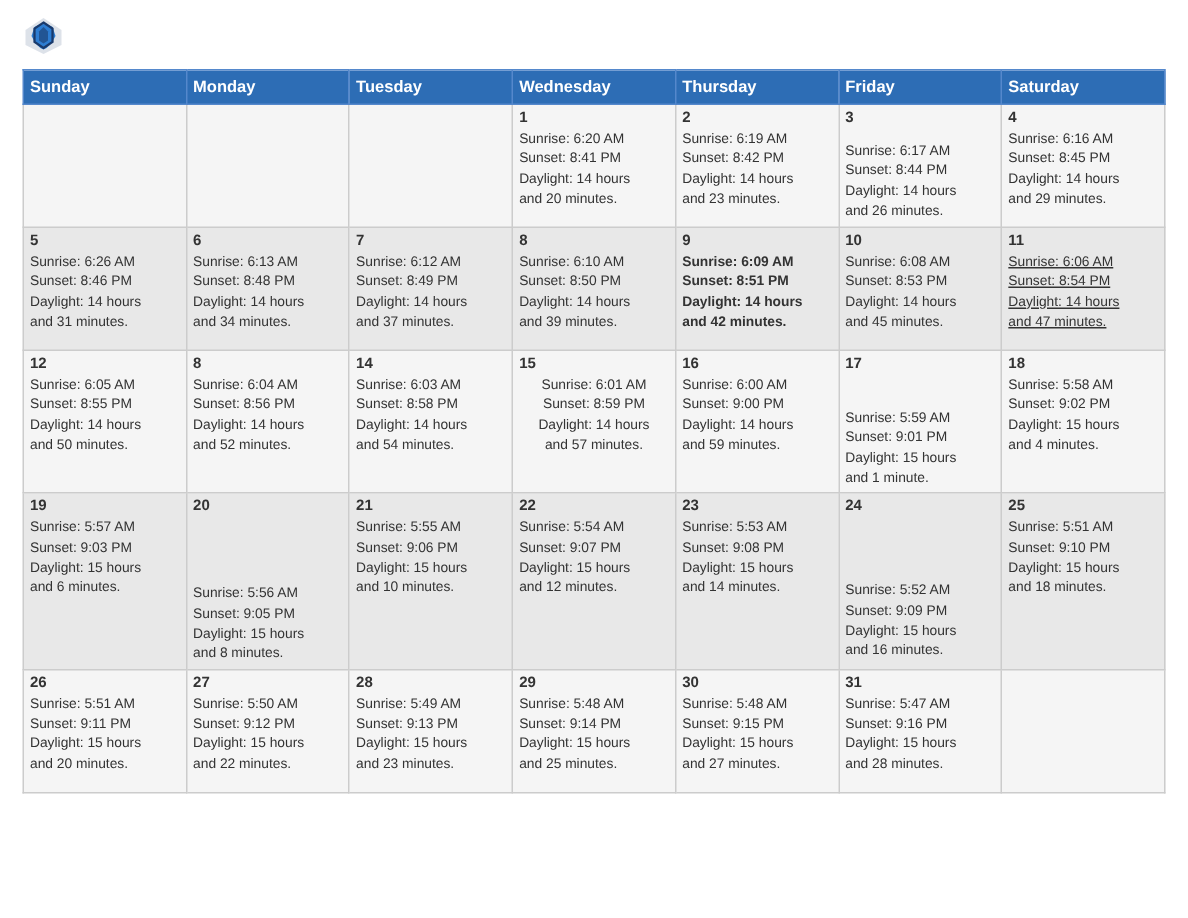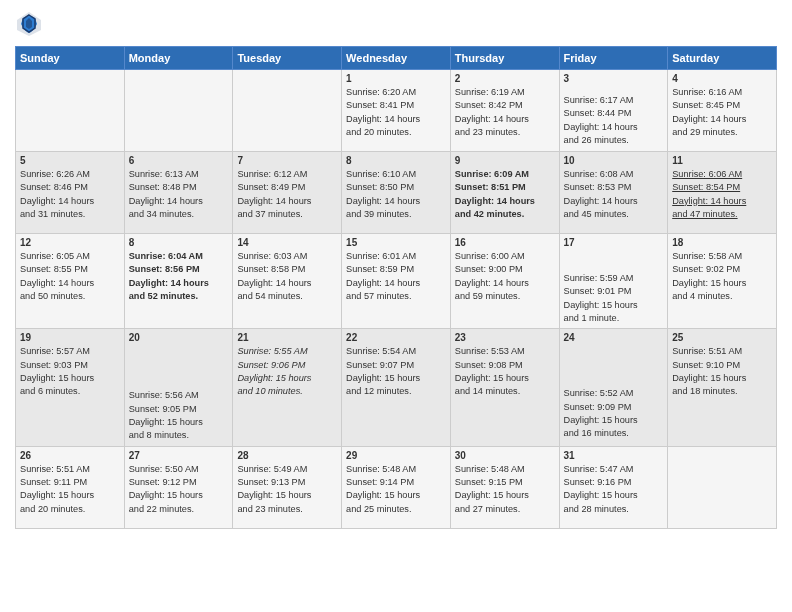--- a/index.html
+++ b/index.html
@@ -209,35 +209,35 @@
         <tr>
           <td>
             <span class="day-num">12</span>
             <div class="day-info" style="white-space: pre-line;">Sunrise: 6:05 AM
 Sunset: 8:55 PM
 Daylight: 14 hours
 and 50 minutes.</div>
           </td>
           <td>
             <span class="day-num">8</span>
-            <div class="day-info" style="white-space: pre-line; font-weight: bold;">Sunrise: 6:04 AM
+            <div class="day-info" style="white-space: pre-line;">Sunrise: 6:04 AM
 Sunset: 8:56 PM
 Daylight: 14 hours
 and 52 minutes.</div>
           </td>
           <td>
             <span class="day-num">14</span>
             <div class="day-info" style="white-space: pre-line;">Sunrise: 6:03 AM
 Sunset: 8:58 PM
 Daylight: 14 hours
 and 54 minutes.</div>
           </td>
           <td>
             <span class="day-num">15</span>
-            <div class="day-info" style="white-space: pre-line;">Sunrise: 6:01 AM
+            <div class="day-info" style="white-space: pre-line; text-align: center;">Sunrise: 6:01 AM
 Sunset: 8:59 PM
 Daylight: 14 hours
 and 57 minutes.</div>
           </td>
           <td>
             <span class="day-num">16</span>
             <div class="day-info" style="white-space: pre-line;">Sunrise: 6:00 AM
 Sunset: 9:00 PM
 Daylight: 14 hours
 and 59 minutes.</div>
@@ -267,21 +267,21 @@
           </td>
           <td>
             <span class="day-num">20</span>
             <div class="day-info" style="white-space: pre-line; margin-top: 46px;">Sunrise: 5:56 AM
 Sunset: 9:05 PM
 Daylight: 15 hours
 and 8 minutes.</div>
           </td>
           <td>
             <span class="day-num">21</span>
-            <div class="day-info" style="white-space: pre-line; font-style: italic;">Sunrise: 5:55 AM
+            <div class="day-info" style="white-space: pre-line;">Sunrise: 5:55 AM
 Sunset: 9:06 PM
 Daylight: 15 hours
 and 10 minutes.</div>
           </td>
           <td>
             <span class="day-num">22</span>
             <div class="day-info" style="white-space: pre-line;">Sunrise: 5:54 AM
 Sunset: 9:07 PM
 Daylight: 15 hours
 and 12 minutes.</div>

